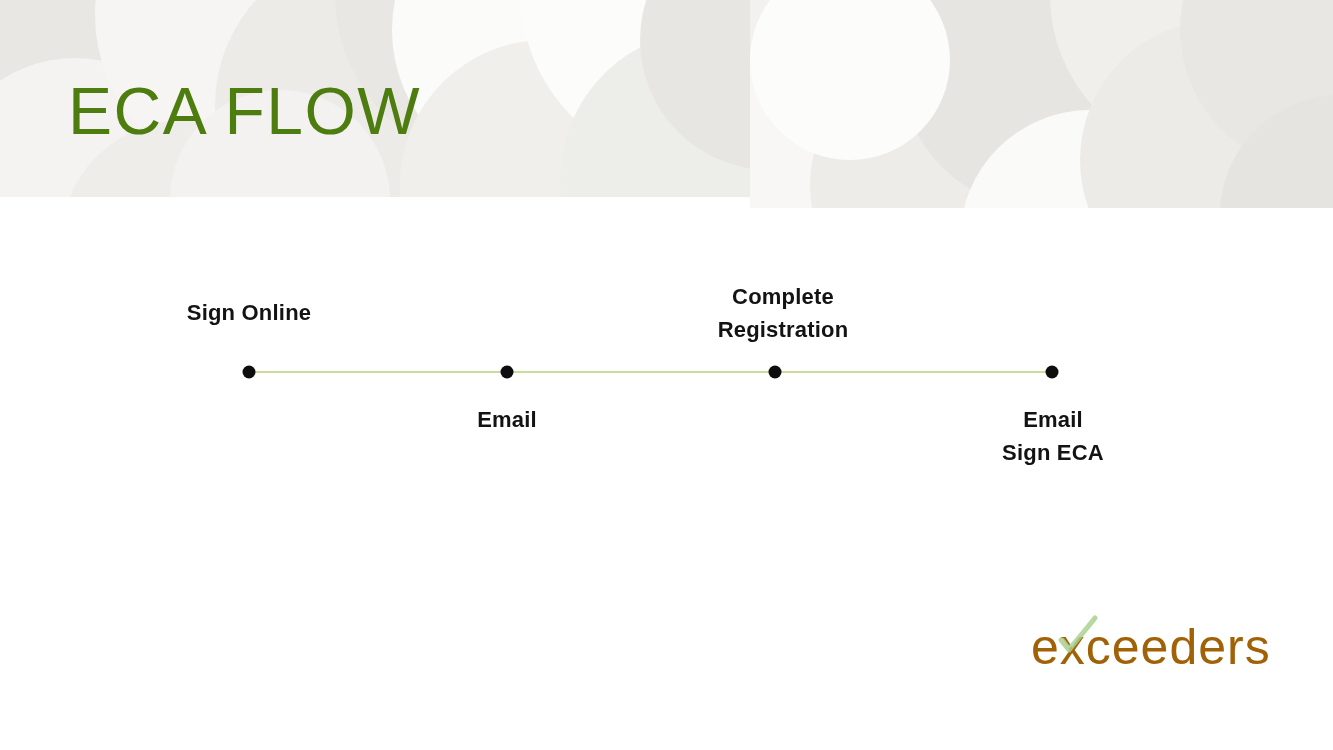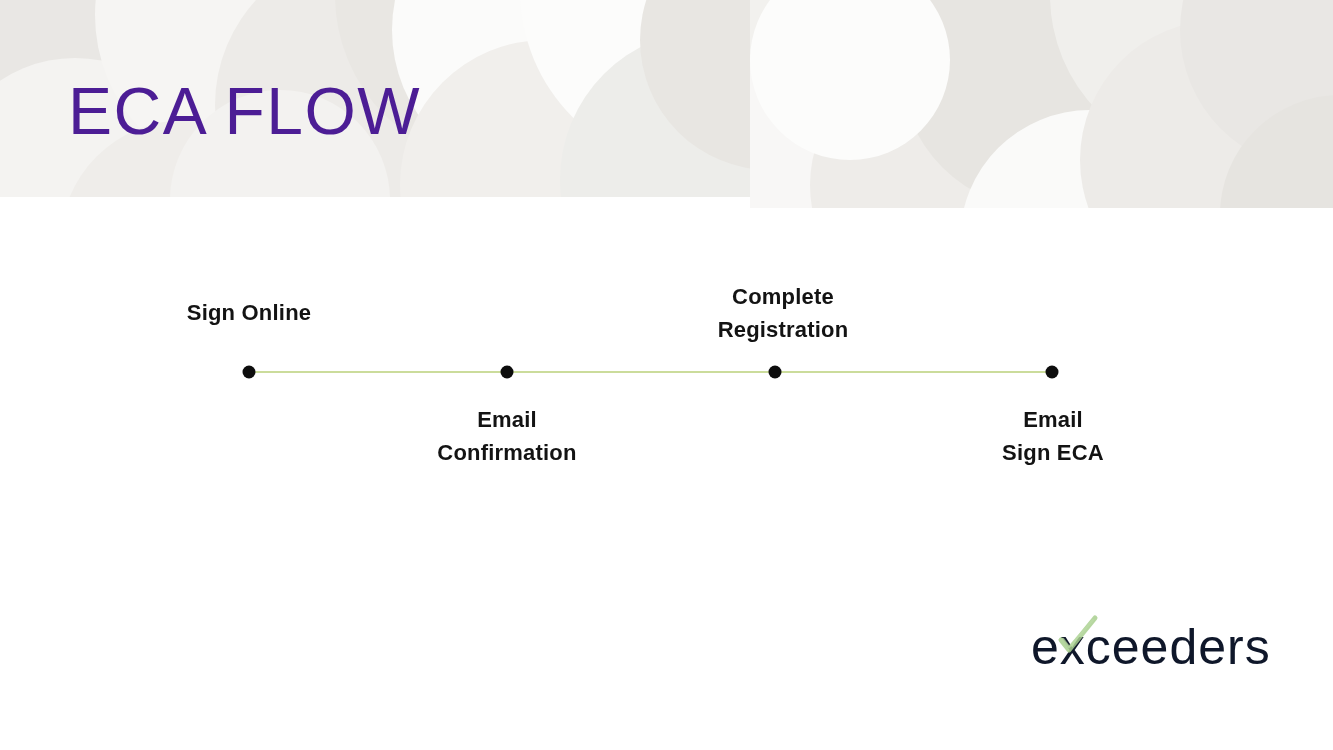--- a/index.html
+++ b/index.html
@@ -57,21 +57,21 @@
 
   
   .slide-title {
     position: absolute;
     left: 68px;
     top: 78px;
     font-family: "Liberation Sans", sans-serif;
     font-size: 66px;
     font-weight: 300;
     letter-spacing: 1.5px;
-    color: #4c1d95;
+    color: #4d7c0f;
     line-height: 1;
     white-space: nowrap;
     -webkit-font-smoothing: antialiased;
   }
 
   
   .timeline {
     position: absolute;
     left: 0;
     top: 12px;
@@ -122,21 +122,21 @@
     height: 58px;
   }
   .logo-text {
     position: absolute;
     left: 0;
     top: 0;
     font-family: "Liberation Sans", sans-serif;
     font-size: 50px;
     font-weight: 300;
     letter-spacing: 1px;
-    color: #0f172a;
+    color: #a16207;
     line-height: 58px;
   }
   .logo-check {
     position: absolute;
     left: 20px;
     top: -4px;
     width: 52px;
     height: 52px;
     pointer-events: none;
   }
@@ -185,21 +185,20 @@
     <div class="timeline-line"></div>
 
     <div class="node" style="left:249px;"></div>
     <div class="node-label above" style="left:249px; top:284px;">
       <div>Sign Online</div>
     </div>
 
     <div class="node" style="left:507px;"></div>
     <div class="node-label below" style="left:507px; top:391px;">
       <div>Email</div>
-      <div>Confirmation</div>
     </div>
 
     <div class="node" style="left:775px;"></div>
     <div class="node-label above" style="left:783px; top:268px;">
       <div>Complete</div>
       <div>Registration</div>
     </div>
 
     <div class="node" style="left:1052px;"></div>
     <div class="node-label below" style="left:1053px; top:391px;">

